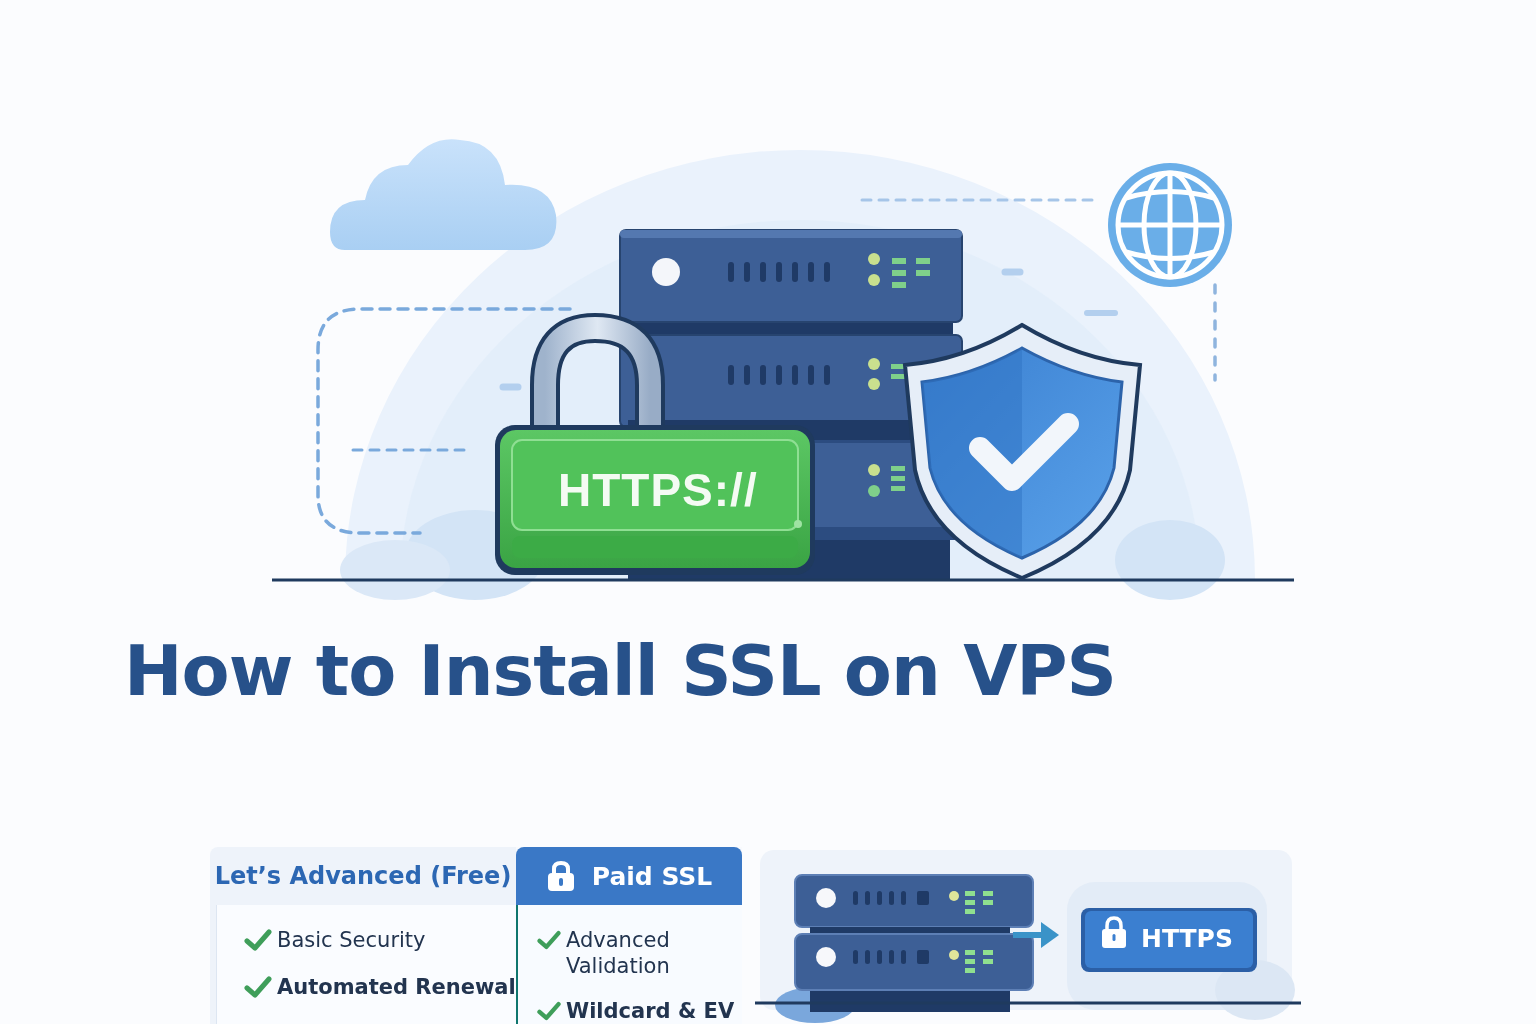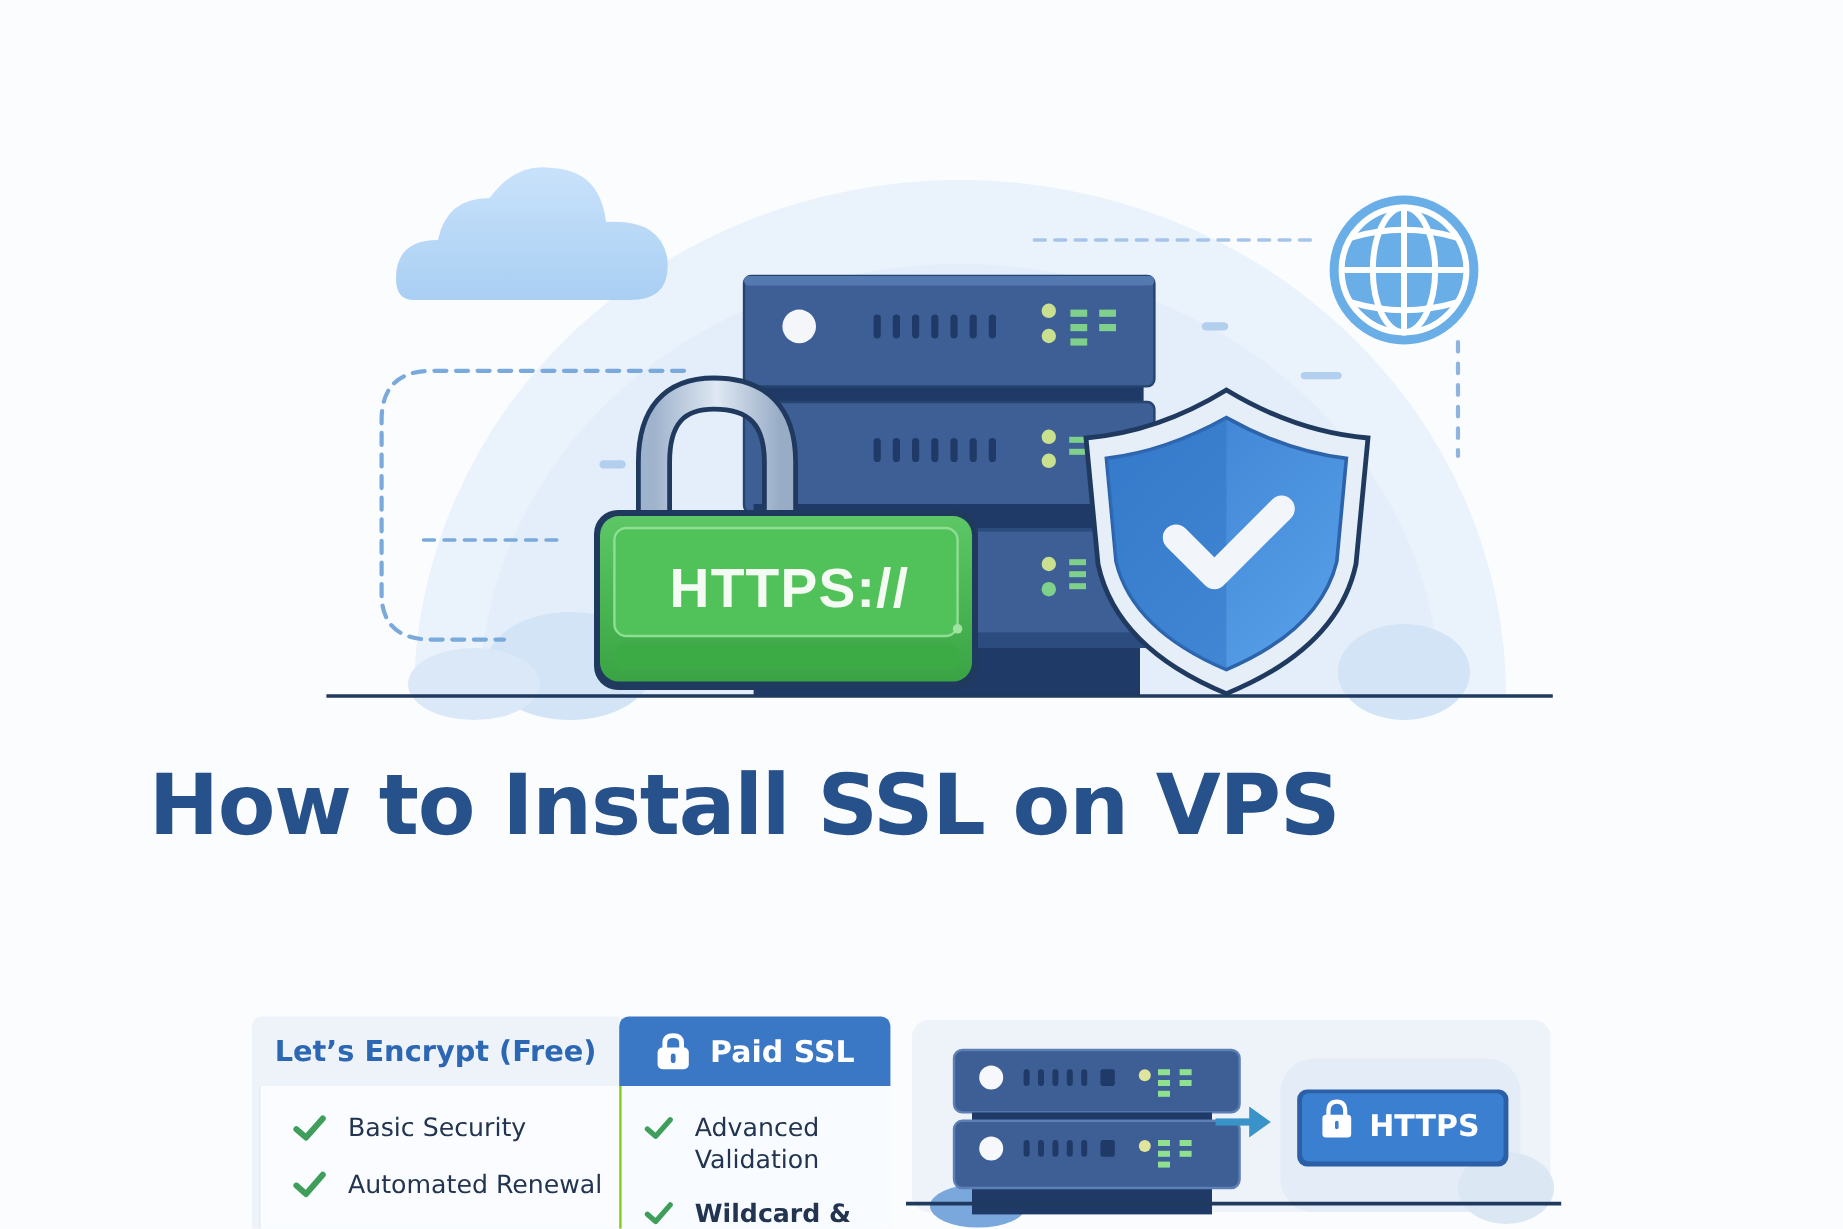--- a/index.html
+++ b/index.html
@@ -41,24 +41,24 @@
     position: absolute; left: 306px; top: 0; width: 226px; height: 177px;
     background: #f7f9fd;
   }
   .col-paid .head {
     height: 58px; background: #3a78c6; border-radius: 8px 8px 0 0;
     display: flex; align-items: center; justify-content: center; gap: 16px;
     color: #ffffff; font-weight: bold; font-size: 25px;
   }
   .col-paid .body {
     position: absolute; left: 0; top: 58px; right: 0; bottom: 0; background: #f8fbff;
-    border-left: 2px solid #84cc16;
+    border-left: 2px solid #0f766e;
   }
   .feat {
-    position: absolute; display: flex; align-items: flex-start; gap: 17px;
+    position: absolute; display: flex; align-items: flex-start; gap: 4px;
     color: #22344f; font-size: 21px; line-height: 26px;
   }
   .check { width: 30px; height: 26px; flex: 0 0 auto; }
   
   .diagram { position: absolute; left: 755px; top: 850px; width: 548px; height: 174px; }
 </style>
 </head>
 <body>
 
 <div class="hero">
@@ -181,29 +181,29 @@
 
     <line x1="272" y1="580" x2="1294" y2="580" stroke="#1f3a5e" stroke-width="3"></line>
   </svg>
   <div class="https-label">HTTPS://</div>
 </div>
 
 <h1 class="title" style="margin:0">How to Install SSL on VPS</h1>
 
 <div class="compare">
   <div class="col-free">
-    <div class="head">Let’s Encrypt (Free)</div>
+    <div class="head">Let’s Advanced (Free)</div>
     <div class="body">
       <div class="feat" style="left:26px; top:22px;">
         <svg class="check" viewBox="0 0 30 26">
             <path d="M4 14 L12 21 L26 5" fill="none" stroke="#3f9e5a" stroke-width="5" stroke-linecap="round" stroke-linejoin="round"></path>
           </svg>
         <span>Basic Security</span>
       </div>
-      <div class="feat" style="left:26px; top:69px;">
+      <div class="feat" style="left:26px; top:69px;font-weight:bold;">
         <svg class="check" viewBox="0 0 30 26">
             <path d="M4 14 L12 21 L26 5" fill="none" stroke="#3f9e5a" stroke-width="5" stroke-linecap="round" stroke-linejoin="round"></path>
           </svg>
         <span>Automated Renewal</span>
       </div>
     </div>
   </div>
   <div class="col-paid">
     <div class="head">
       <svg width="30" height="32" viewBox="0 0 30 32">

